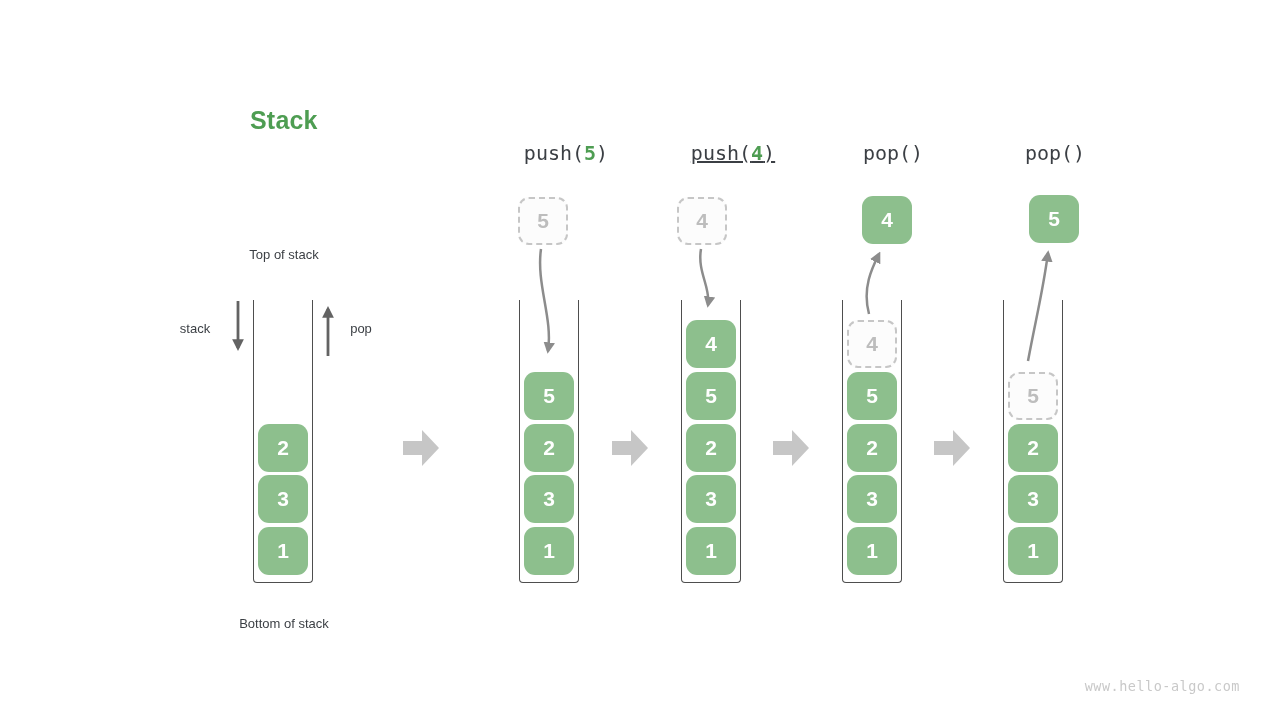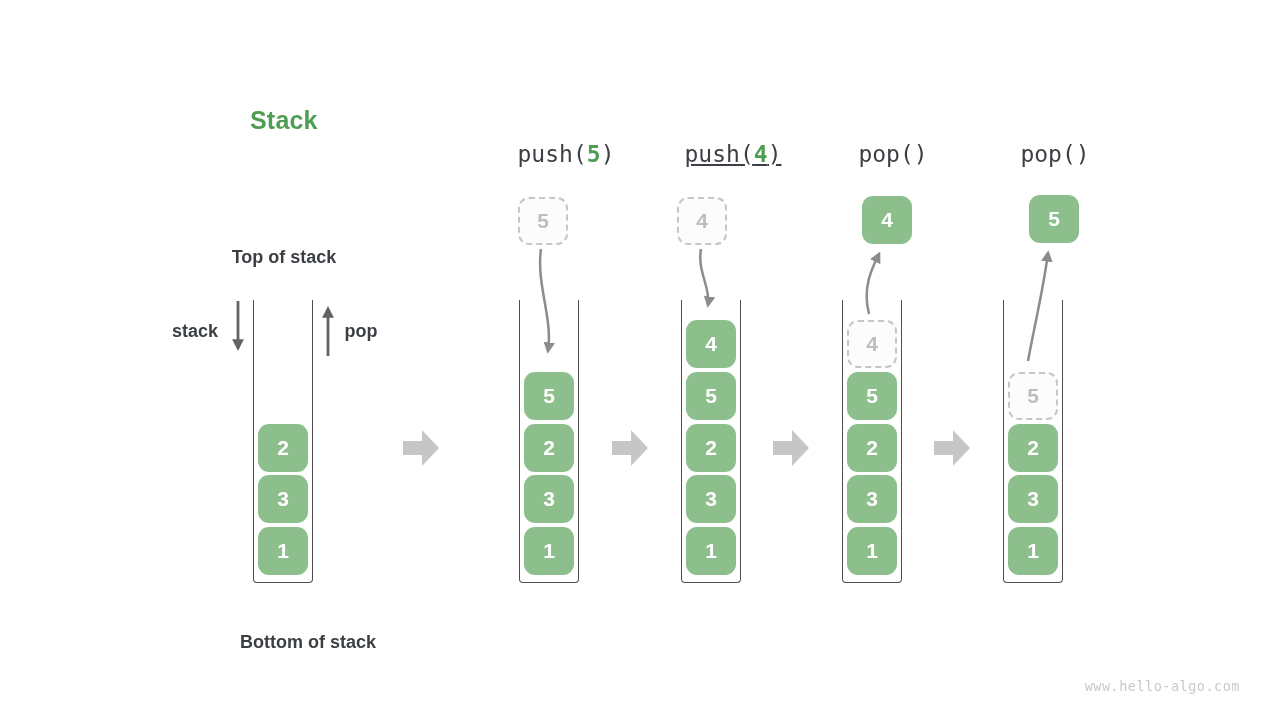--- a/index.html
+++ b/index.html
@@ -17,26 +17,26 @@
   .canvas{
     position:relative;width:1280px;height:720px;background:#ffffff;
     font-family:"Liberation Sans", sans-serif;overflow:hidden;
   }
   .abs{position:absolute;}
   .title{
     font-size:25px;font-weight:bold;color:var(--accent-green);
     left:250px;top:106px;letter-spacing:0.2px;
   }
   .side-label{
-    font-size:18px;font-weight:bold;color:var(--text-dark);
+    font-size:13px;font-weight:normal;color:var(--text-dark);
     transform:translateX(-50%);white-space:nowrap;
   }
   .op-label{
     font-family:"DejaVu Sans Mono", monospace;
-    font-size:23px;color:var(--text-dark);
+    font-size:20px;color:var(--text-dark);
     transform:translateX(-50%);white-space:nowrap;
   }
   .op-label .arg{color:var(--accent-green);font-weight:bold;}
   .stack-walls{
     box-sizing:border-box;width:60px;height:283px;
     border-left:1.5px solid var(--wall);
     border-right:1.5px solid var(--wall);
     border-bottom:1.5px solid var(--wall);
     border-radius:0 0 4px 4px;
     background:transparent;
@@ -92,21 +92,21 @@
   </svg>
 
   <div class="abs title">Stack</div>
 
   <div class="abs side-label" style="left:284px;top:247px;">Top of stack</div>
 
   <div class="abs side-label" style="left:195px;top:321px;">stack</div>
 
   <div class="abs side-label" style="left:361px;top:321px;">pop</div>
 
-  <div class="abs side-label" style="left:284px;top:632px;margin-left:24px;">Bottom of stack</div>
+  <div class="abs side-label" style="left:284px;top:616px;">Bottom of stack</div>
 
   <div id="columns">
       <div class="abs stack-walls" style="left: 253px; top: 300px;"></div>
       <div class="abs block" style="left: 258px; top: 527px;">1</div>
       <div class="abs block" style="left: 258px; top: 475.3px;">3</div>
       <div class="abs block" style="left: 258px; top: 423.7px;">2</div>
       <div class="abs op-label" style="left: 566px; top: 141px;"><span>push(</span><span class="arg">5</span><span>)</span></div>
       <div class="abs block ghost" style="left: 518px; top: 197px;">5</div>
       <div class="abs stack-walls" style="left: 519px; top: 300px;"></div>
       <div class="abs block" style="left: 524px; top: 527px;">1</div>

